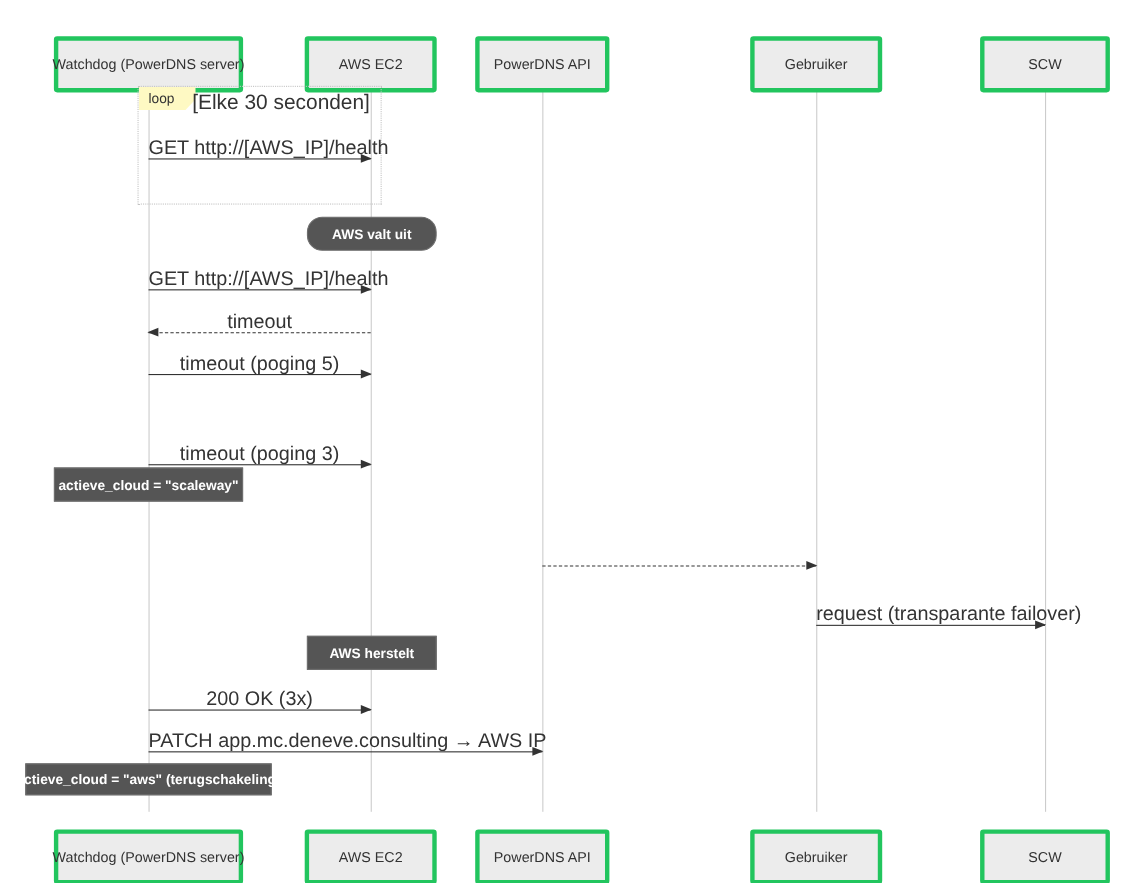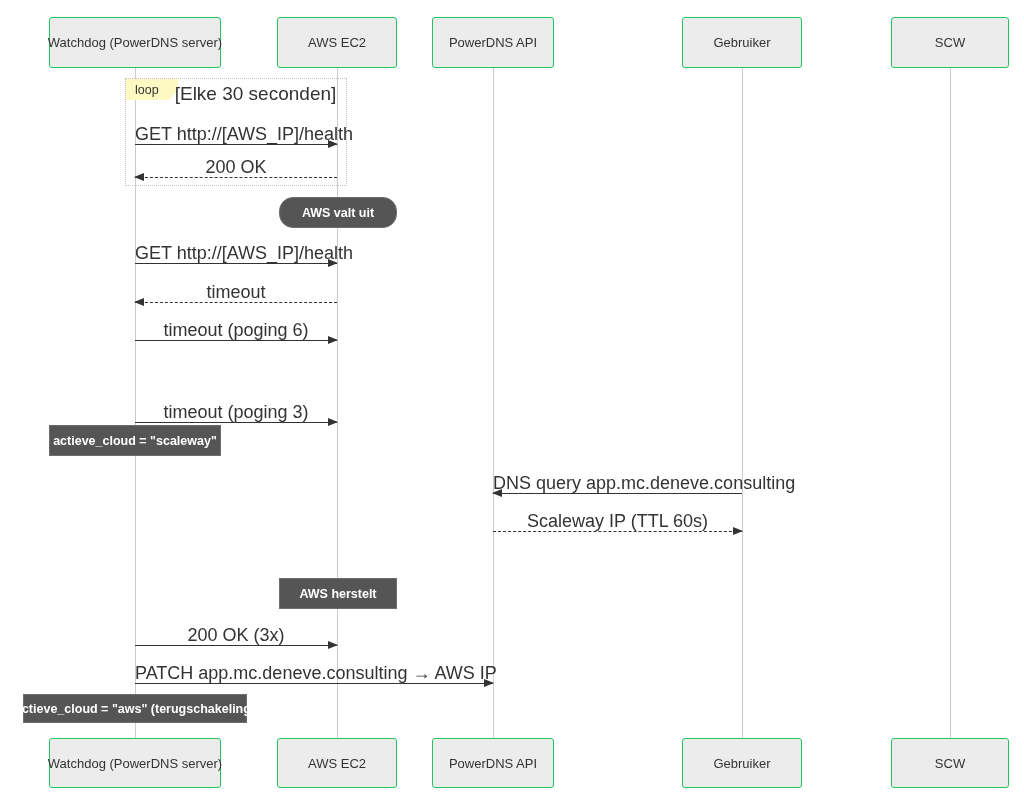--- a/index.html
+++ b/index.html
@@ -10,29 +10,30 @@
     width: 1024px;
     height: 803px;
     background: #ffffff;
     overflow: hidden;
   }
 
   
   .participant {
     position: absolute;
     background: #ececec;
-    border: 1px solid #22c55e;
+    border: 4px solid #22c55e;
     border-radius: 3px;
     display: flex;
     align-items: center;
     justify-content: center;
     font-size: 13px;
     color: #333333;
     white-space: nowrap;
     box-sizing: border-box;
+    margin-top: 16px;
   }
 
   
   .lifeline {
     position: absolute;
     top: 68px;
     height: 670px;
     width: 1px;
     background: #cccccc;
   }
@@ -132,70 +133,63 @@
     <div class="loop-condition">[Elke 30 seconden]</div>
   </div>
 
   <div class="msg" style="left:135px; top:127px; width:202px;">
     <div class="msg-label">GET http://[AWS_IP]/health</div>
     <div class="msg-line">
         <span class="ah right"></span>
       </div>
   </div>
 
-  <div class="msg" style="left:135px; top:160px; width:202px;">
-    <div class="msg-label">200 OK</div>
-    <div class="msg-line dashed">
-        <span class="ah left"></span>
-      </div>
-  </div>
 
   <div class="msg" style="left:135px; top:246px; width:202px;">
     <div class="msg-label">GET http://[AWS_IP]/health</div>
     <div class="msg-line">
         <span class="ah right"></span>
       </div>
   </div>
 
   <div class="msg" style="left:135px; top:285px; width:202px;">
     <div class="msg-label">timeout</div>
     <div class="msg-line dashed">
         <span class="ah left"></span>
       </div>
   </div>
 
   <div class="msg" style="left:135px; top:323px; width:202px;">
-    <div class="msg-label">timeout (poging 6)</div>
+    <div class="msg-label">timeout (poging 5)</div>
     <div class="msg-line">
         <span class="ah right"></span>
       </div>
   </div>
 
   <div class="msg" style="left:135px; top:361px; width:202px;margin-top:44px;">
     <div class="msg-label">timeout (poging 3)</div>
     <div class="msg-line">
         <span class="ah right"></span>
       </div>
   </div>
 
 
-  <div class="msg" style="left:493px; top:476px; width:249px;">
-    <div class="msg-label">DNS query app.mc.deneve.consulting</div>
-    <div class="msg-line">
-        <span class="ah left"></span>
-      </div>
-  </div>
 
   <div class="msg" style="left:493px; top:514px; width:249px;">
-    <div class="msg-label">Scaleway IP (TTL 60s)</div>
     <div class="msg-line dashed">
         <span class="ah right"></span>
       </div>
   </div>
 
+  <div class="msg" style="left:742px; top:551px; width:208px;">
+    <div class="msg-label">request (transparante failover)</div>
+    <div class="msg-line">
+        <span class="ah right"></span>
+      </div>
+  </div>
 
   <div class="msg" style="left:135px; top:628px; width:202px;">
     <div class="msg-label">200 OK (3x)</div>
     <div class="msg-line">
         <span class="ah right"></span>
       </div>
   </div>
 
   <div class="msg" style="left:135px; top:666px; width:358px;">
     <div class="msg-label">PATCH app.mc.deneve.consulting → AWS IP</div>

